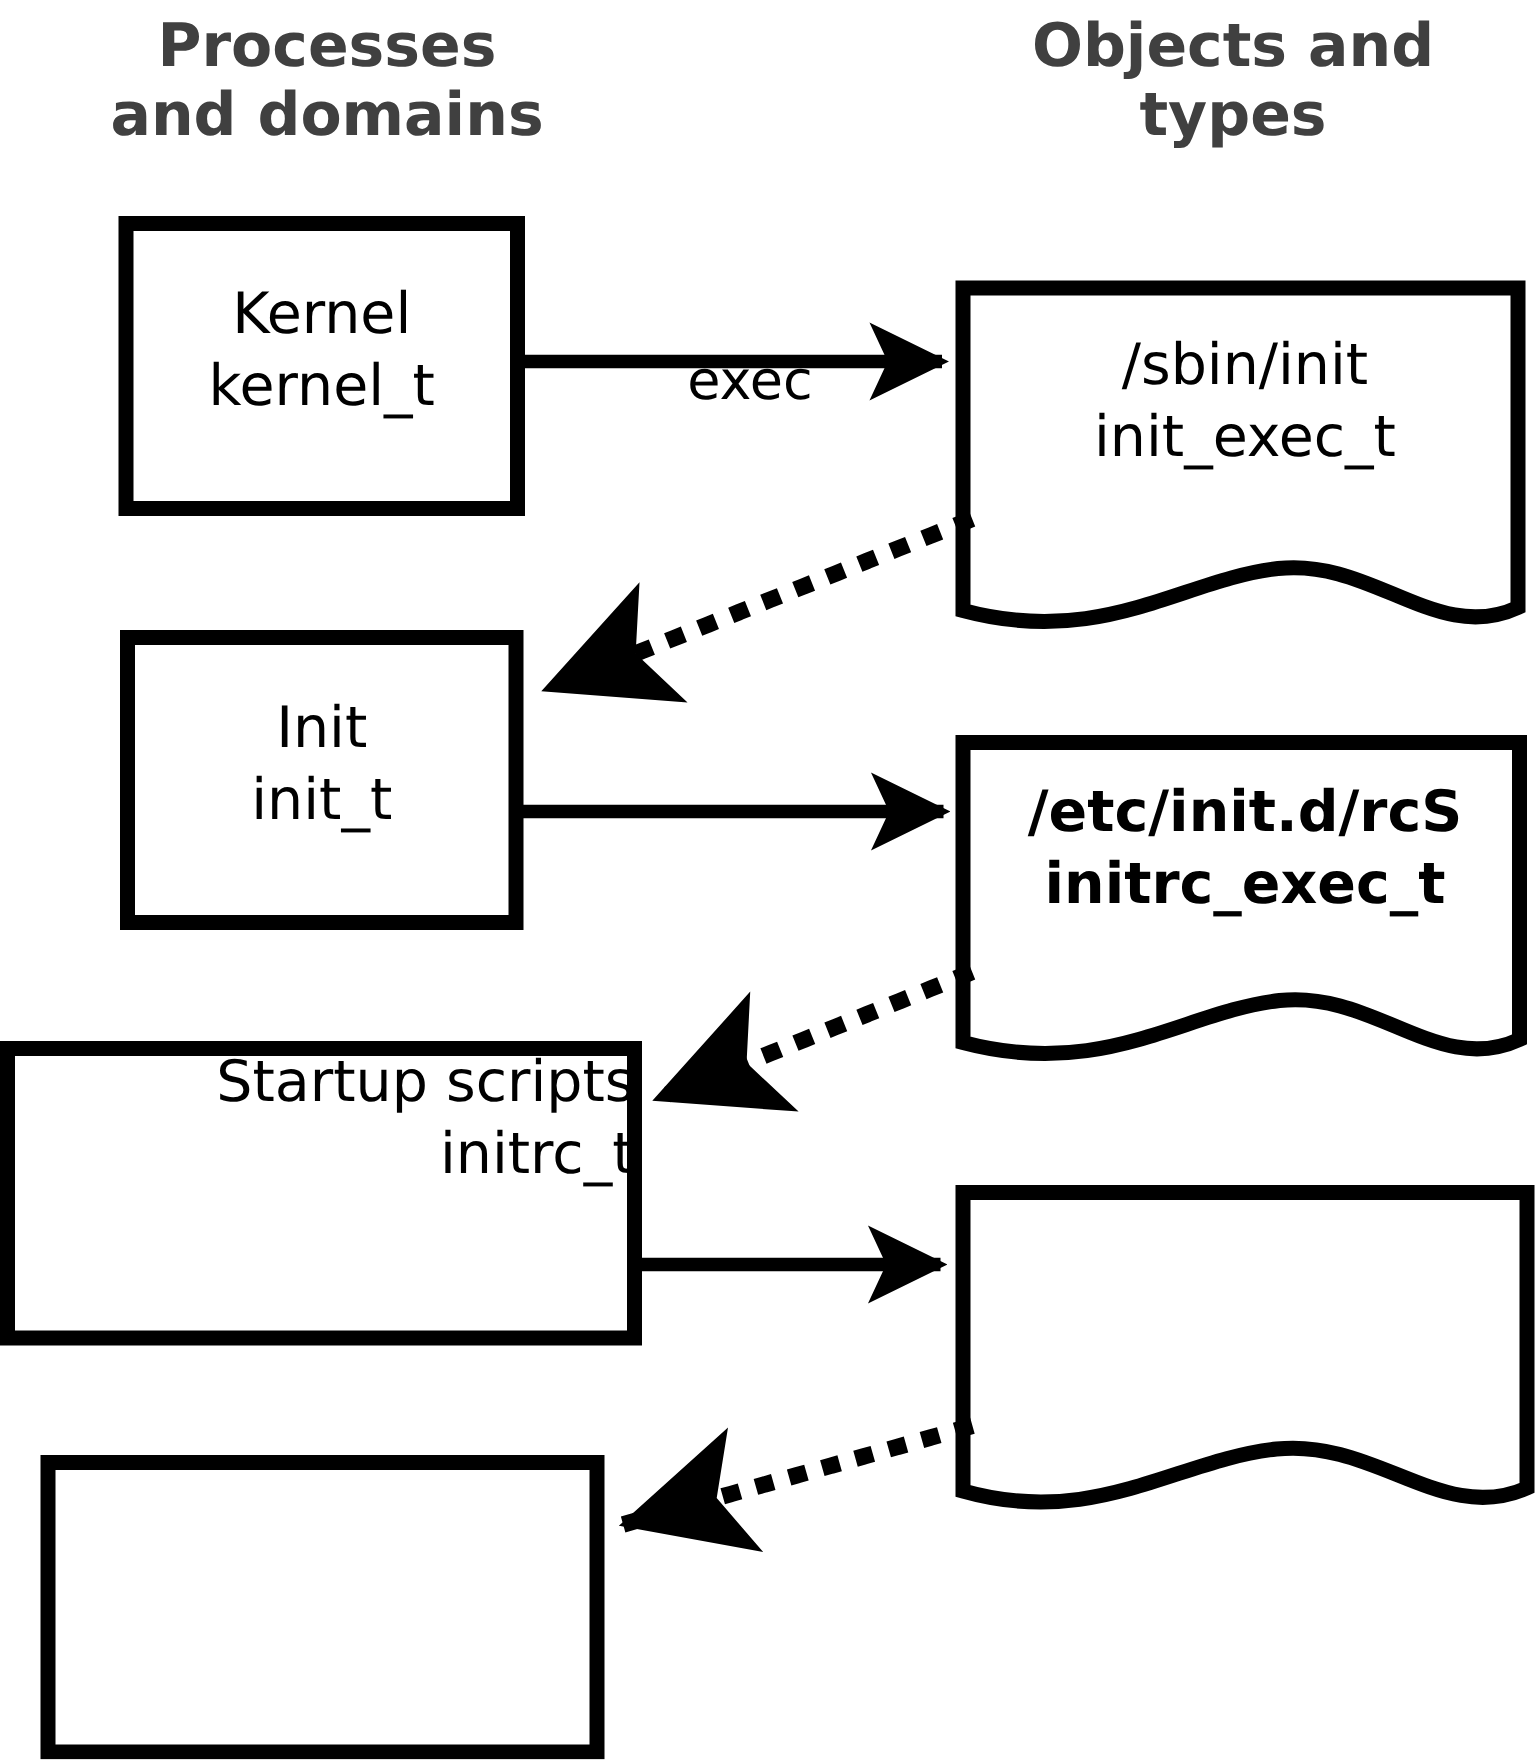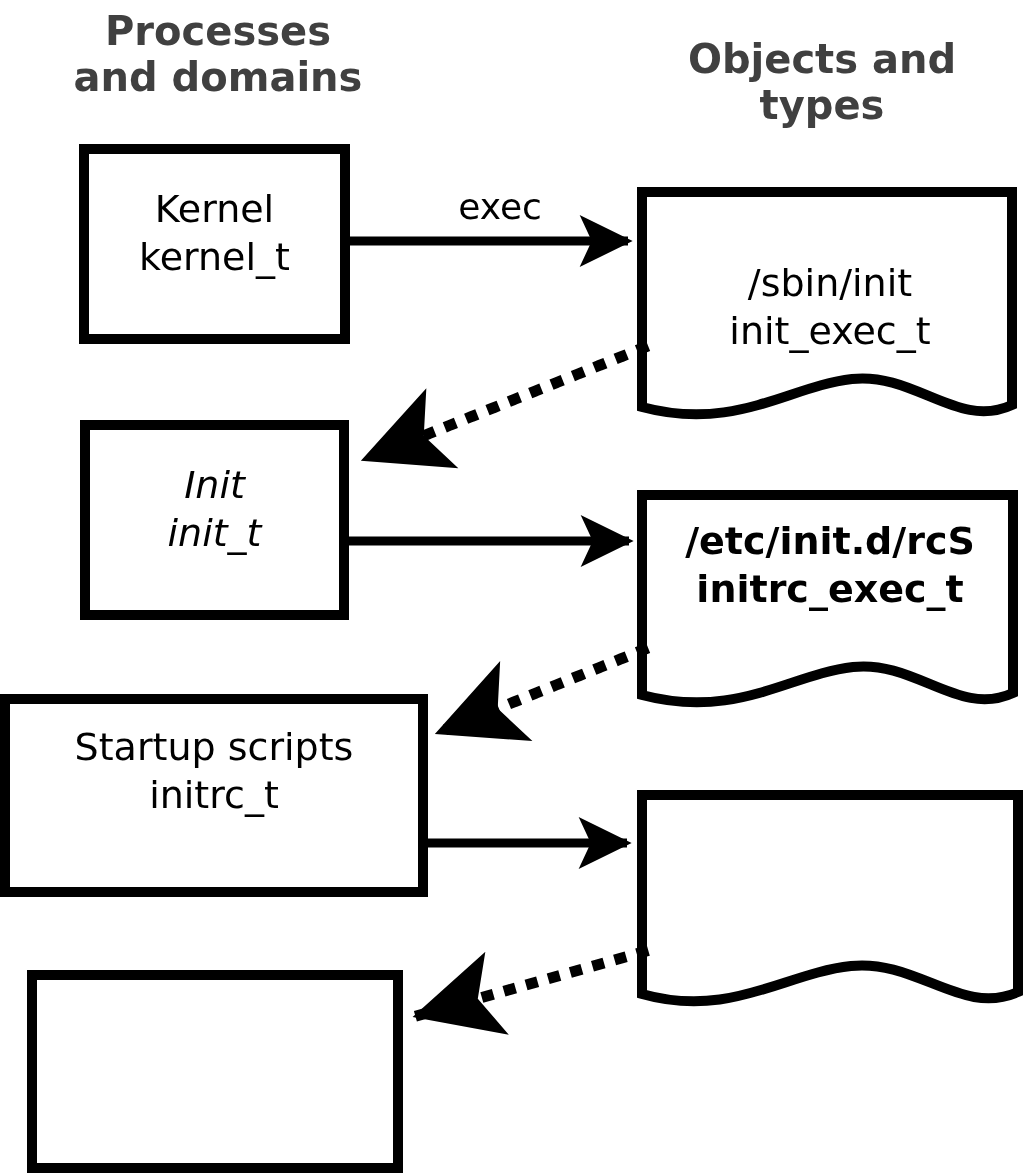--- a/index.html
+++ b/index.html
@@ -25,36 +25,37 @@
   .col-header {
     position: absolute;
     text-align: center;
     font-weight: bold;
     font-size: 40px;
     line-height: 1.15;
     color: #404040;
     white-space: pre-line;
   }
   #header-left  { left: 18px;  top: 8px;  width: 400px; }
-  #header-right { left: 620px; top: 8px;  width: 404px; margin-top: 28px; }
+  #header-right { left: 620px; top: 8px;  width: 404px; }
 
   .node-label {
     position: absolute;
     text-align: center;
     font-size: 38px;
     line-height: 1.27;
     color: #000000;
     white-space: pre-line;
     pointer-events: none;
   }
   .edge-label {
     position: absolute;
     text-align: center;
     font-size: 36px;
     color: #000000;
+    margin-top: 48px;
   }
 </style>
 </head>
 <body>
 
 <div id="canvas">
 
   <svg id="diagram-svg" viewBox="0 0 1024 1173" xmlns="http://www.w3.org/2000/svg">
 
     <defs>
@@ -136,28 +137,28 @@
 
   <div class="col-header" id="header-left">Processes
 and domains</div>
 
   <div class="col-header" id="header-right">Objects and
 types</div>
 
   <div class="node-label" style="left:84px; top:185px; width:261px;">Kernel
 kernel_t</div>
 
-  <div class="node-label" style="left:85px; top:461px; width:259px;font-style:italic;">Init
+  <div class="node-label" style="left:85px; top:461px; width:259px;">Init
 init_t</div>
 
-  <div class="node-label" style="left:5px; top:723px; width:418px;">Startup scripts
+  <div class="node-label" style="left:5px; top:697px; width:418px;text-align:right;">Startup scripts
 initrc_t</div>
 
 
-  <div class="node-label" style="left:646px; top:219px; width:368px;margin-top:40px;">/sbin/init
+  <div class="node-label" style="left:646px; top:219px; width:368px;">/sbin/init
 init_exec_t</div>
 
   <div class="node-label" style="left:646px; top:517px; width:368px;font-weight:bold;">/etc/init.d/rcS
 initrc_exec_t</div>
 
 
   <div class="edge-label" style="left:400px; top:186px; width:200px;">exec</div>
 
 </div>
 

